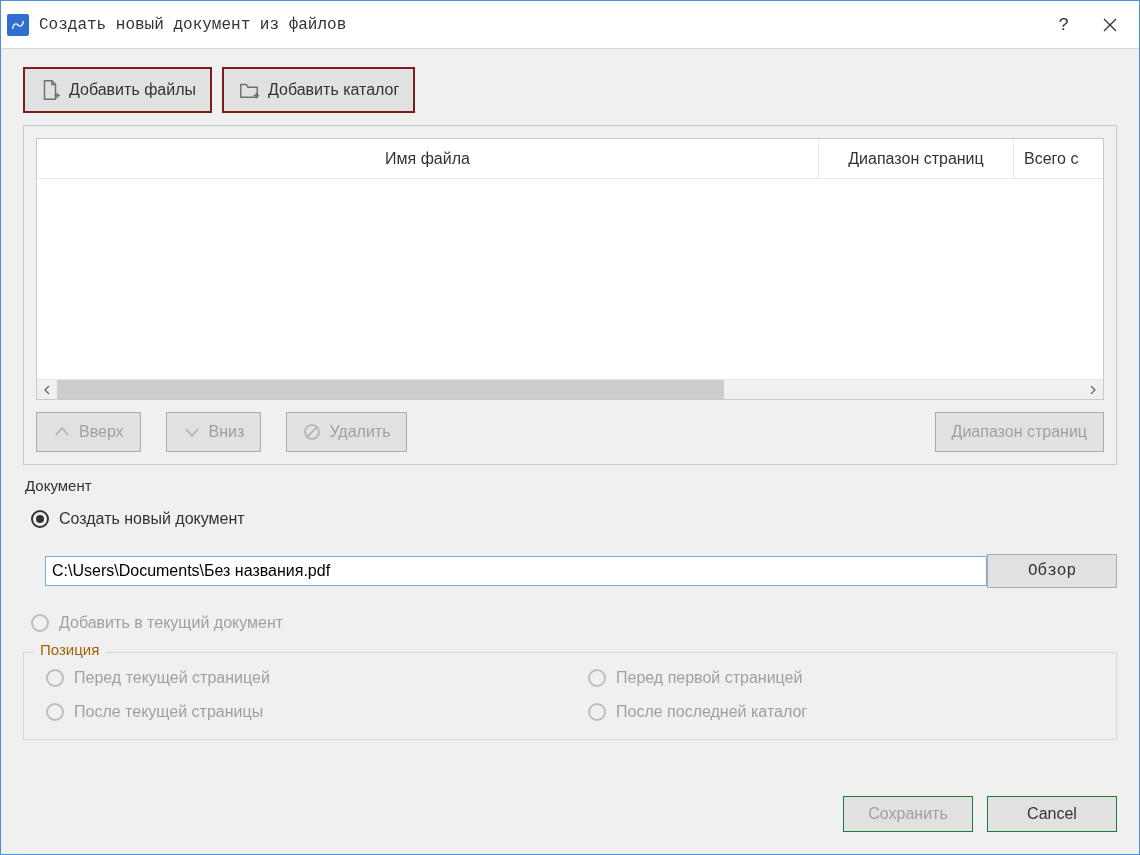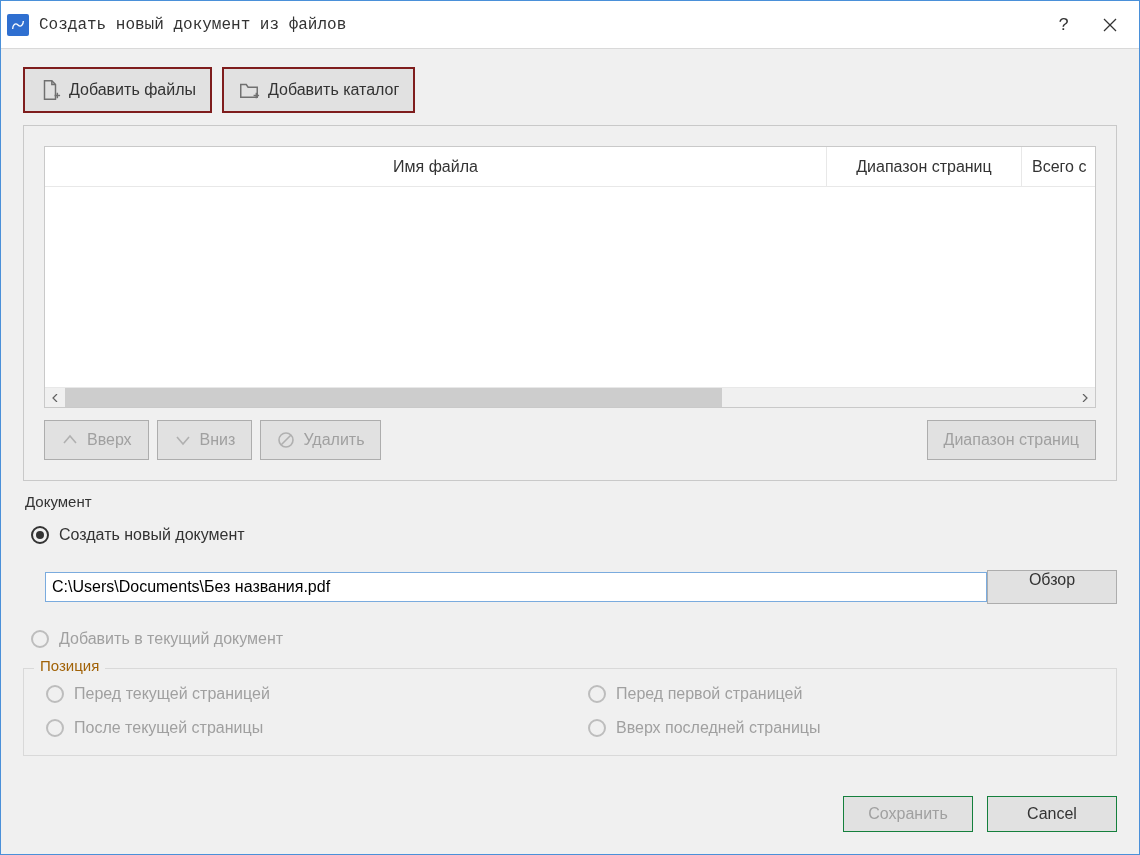--- a/index.html
+++ b/index.html
@@ -78,21 +78,21 @@
     font-size: 16px;
     color: #333;
     cursor: default;
   }
   .btn svg { width: 22px; height: 22px; color: #707070; }
 
   
   .files-panel {
     border: 1px solid #c9c9c9;
     background: #f0f0f0;
-    padding: 20px;
+    padding: 12px;
     display: flex;
     flex-direction: column;
   }
 
   .table-wrapper {
     background: #fff;
     border: 1px solid #c9c9c9;
     display: flex;
     flex-direction: column;
     height: 262px;
@@ -132,21 +132,21 @@
   .hscroll .track { flex: 1; position: relative; }
   .hscroll .thumb {
     position: absolute;
     left: 0; top: 0; bottom: 0;
     width: 65%;
     background: #cdcdcd;
   }
 
   .row-buttons {
     display: flex;
-    gap: 8px;
+    gap: 25px;
     margin-top: 12px;
     align-items: center;
   }
   .row-buttons .spacer { flex: 1; }
   .btn-small {
     display: inline-flex;
     align-items: center;
     gap: 8px;
     height: 40px;
     padding: 0 16px;
@@ -198,21 +198,23 @@
     background: #fff;
     outline: none;
   }
   .browse-btn {
     width: 130px;
     height: 34px;
     background: #e1e1e1;
     border: 1px solid #adadad;
     font-size: 16px;
     display: inline-flex;
+    align-items: center;
     justify-content: center;
+    font-family: Liberation Mono, monospace;
   }
 
   
   .fieldset {
     border: 1px solid #d9d9d9;
     margin: 4px 0 0 0;
     padding: 8px 14px 14px 14px;
     position: relative;
   }
   .fieldset .legend {
@@ -374,21 +376,21 @@
       <div class="radio-row">
         <span class="radio disabled"></span>
         <span class="radio-label disabled">Перед первой страницей</span>
       </div>
       <div class="radio-row">
         <span class="radio disabled"></span>
         <span class="radio-label disabled">После текущей страницы</span>
       </div>
       <div class="radio-row">
         <span class="radio disabled"></span>
-        <span class="radio-label disabled">Вверх последней страницы</span>
+        <span class="radio-label disabled">После последней каталог</span>
       </div>
     </div>
   </div>
 
 </div>
 
 <div class="footer">
   <div class="footer-btn disabled">
     <span>Сохранить</span>
   </div>

